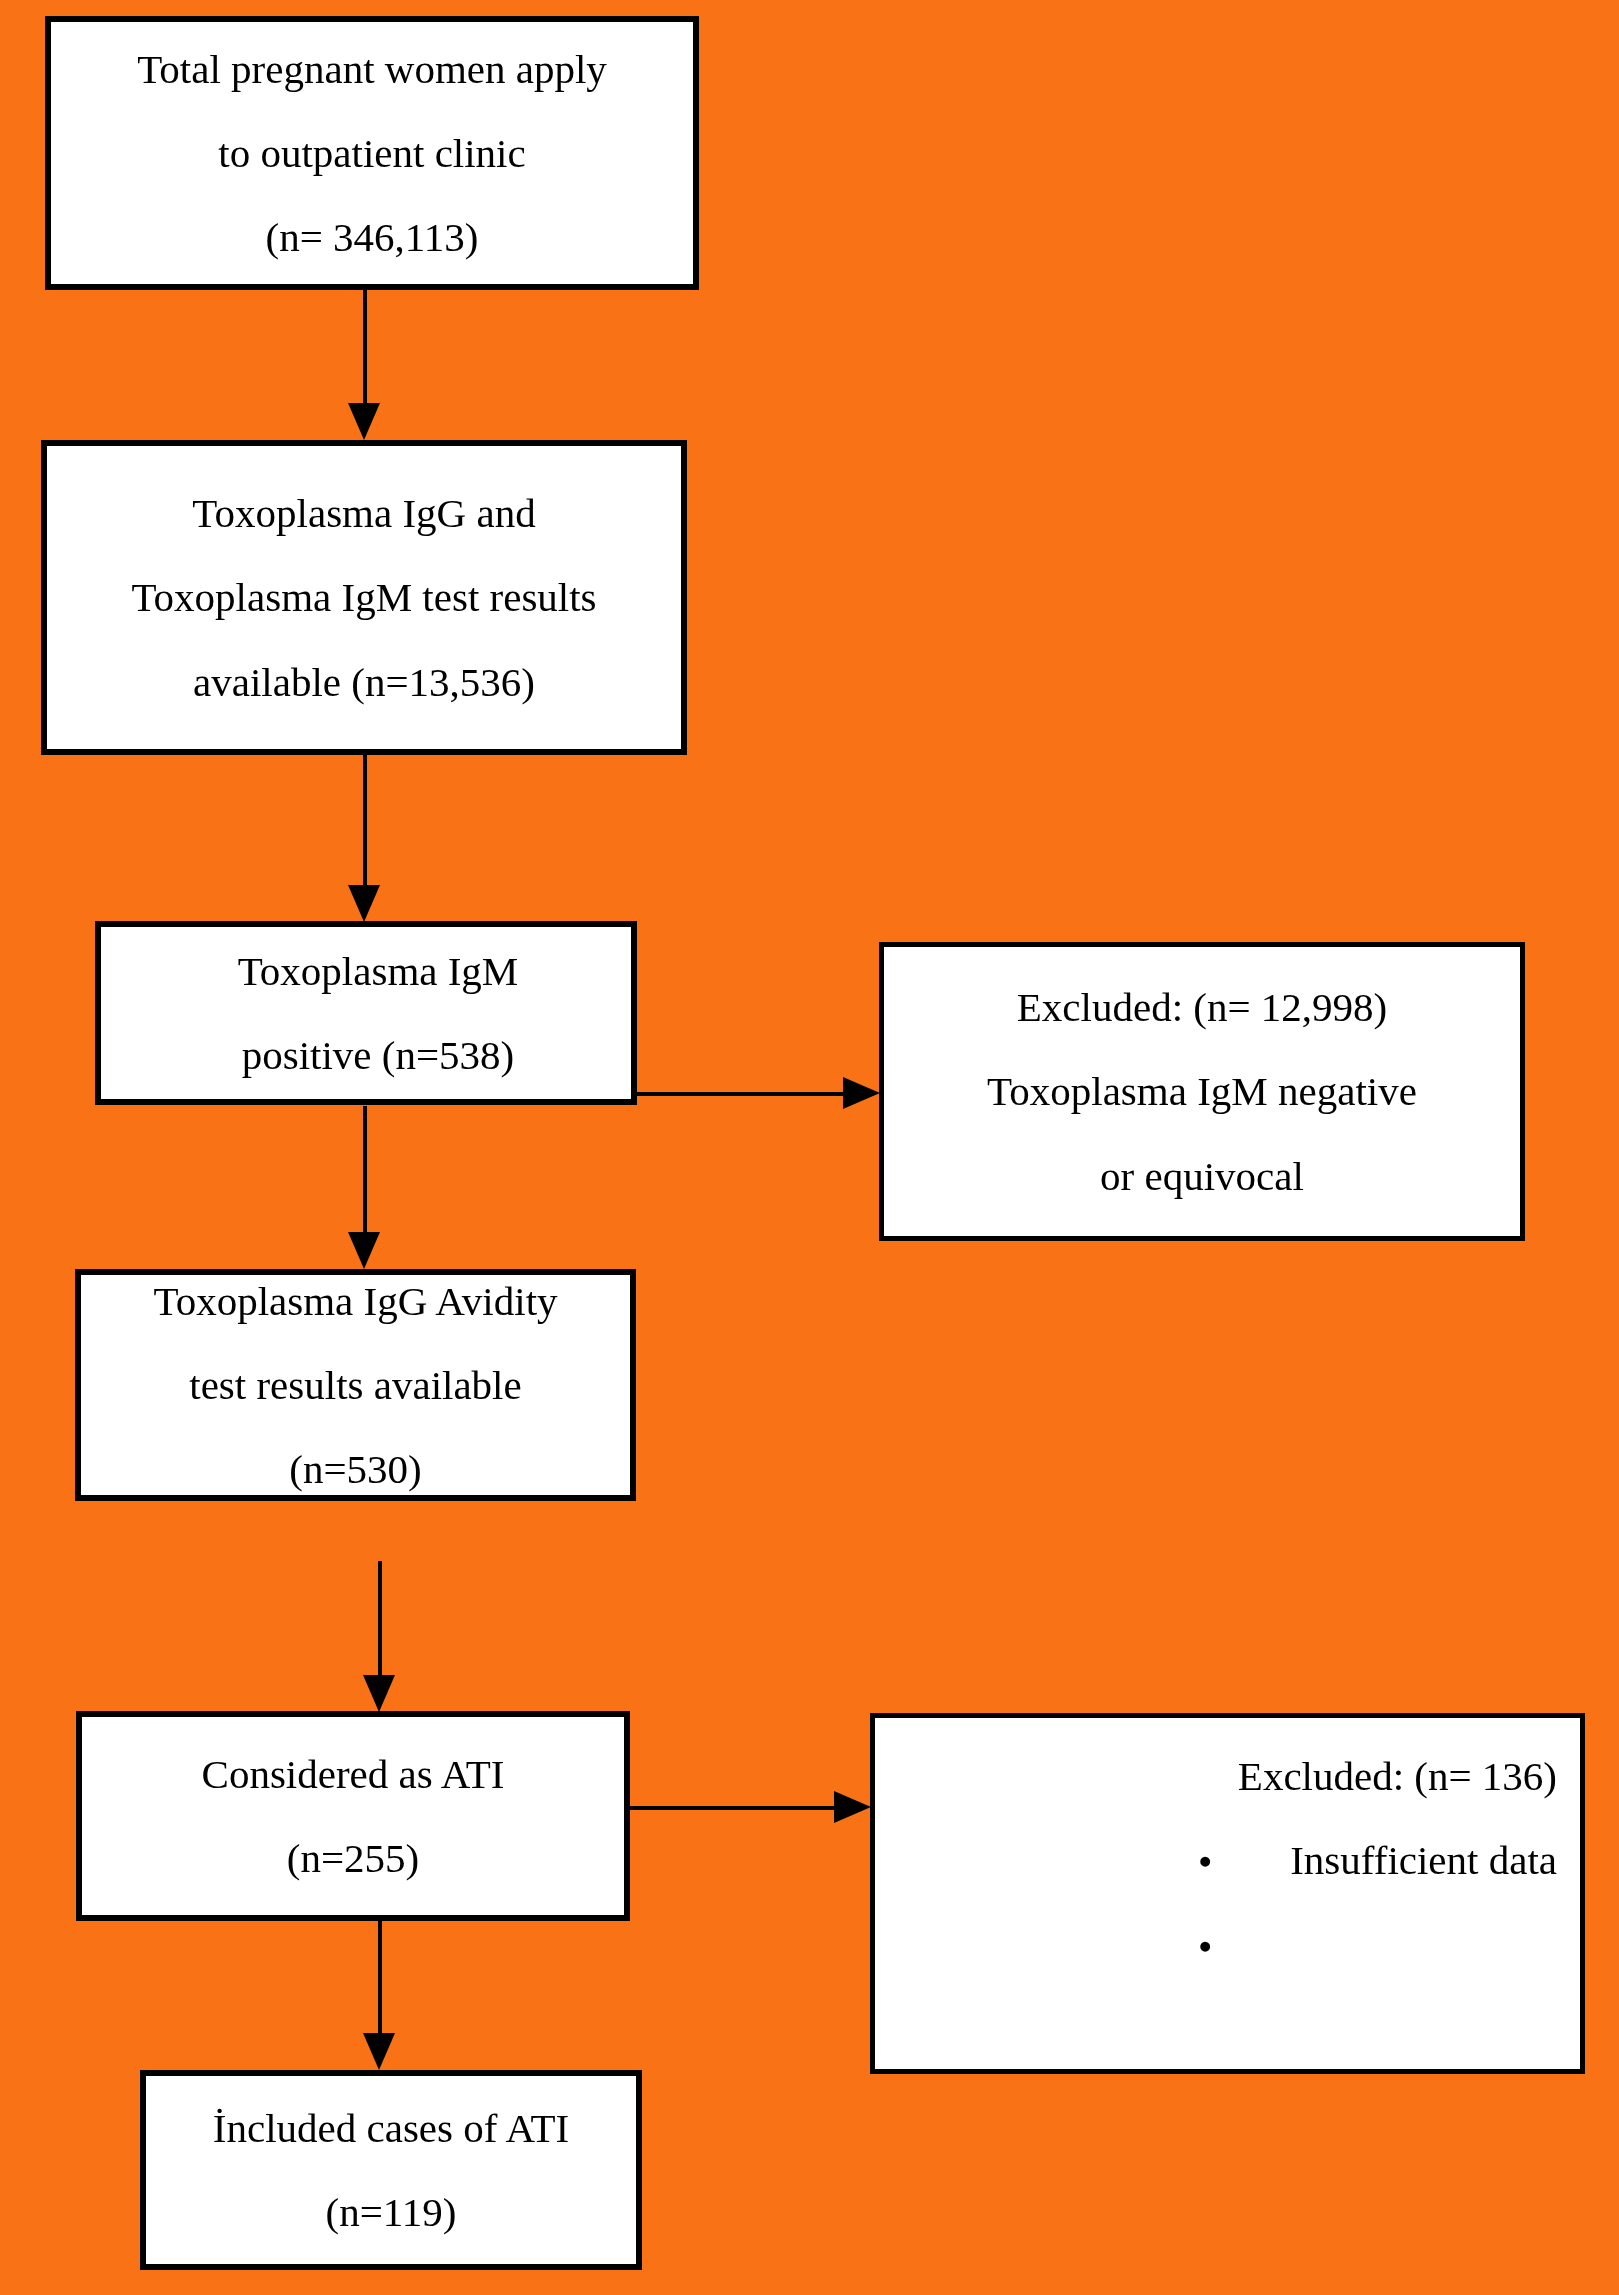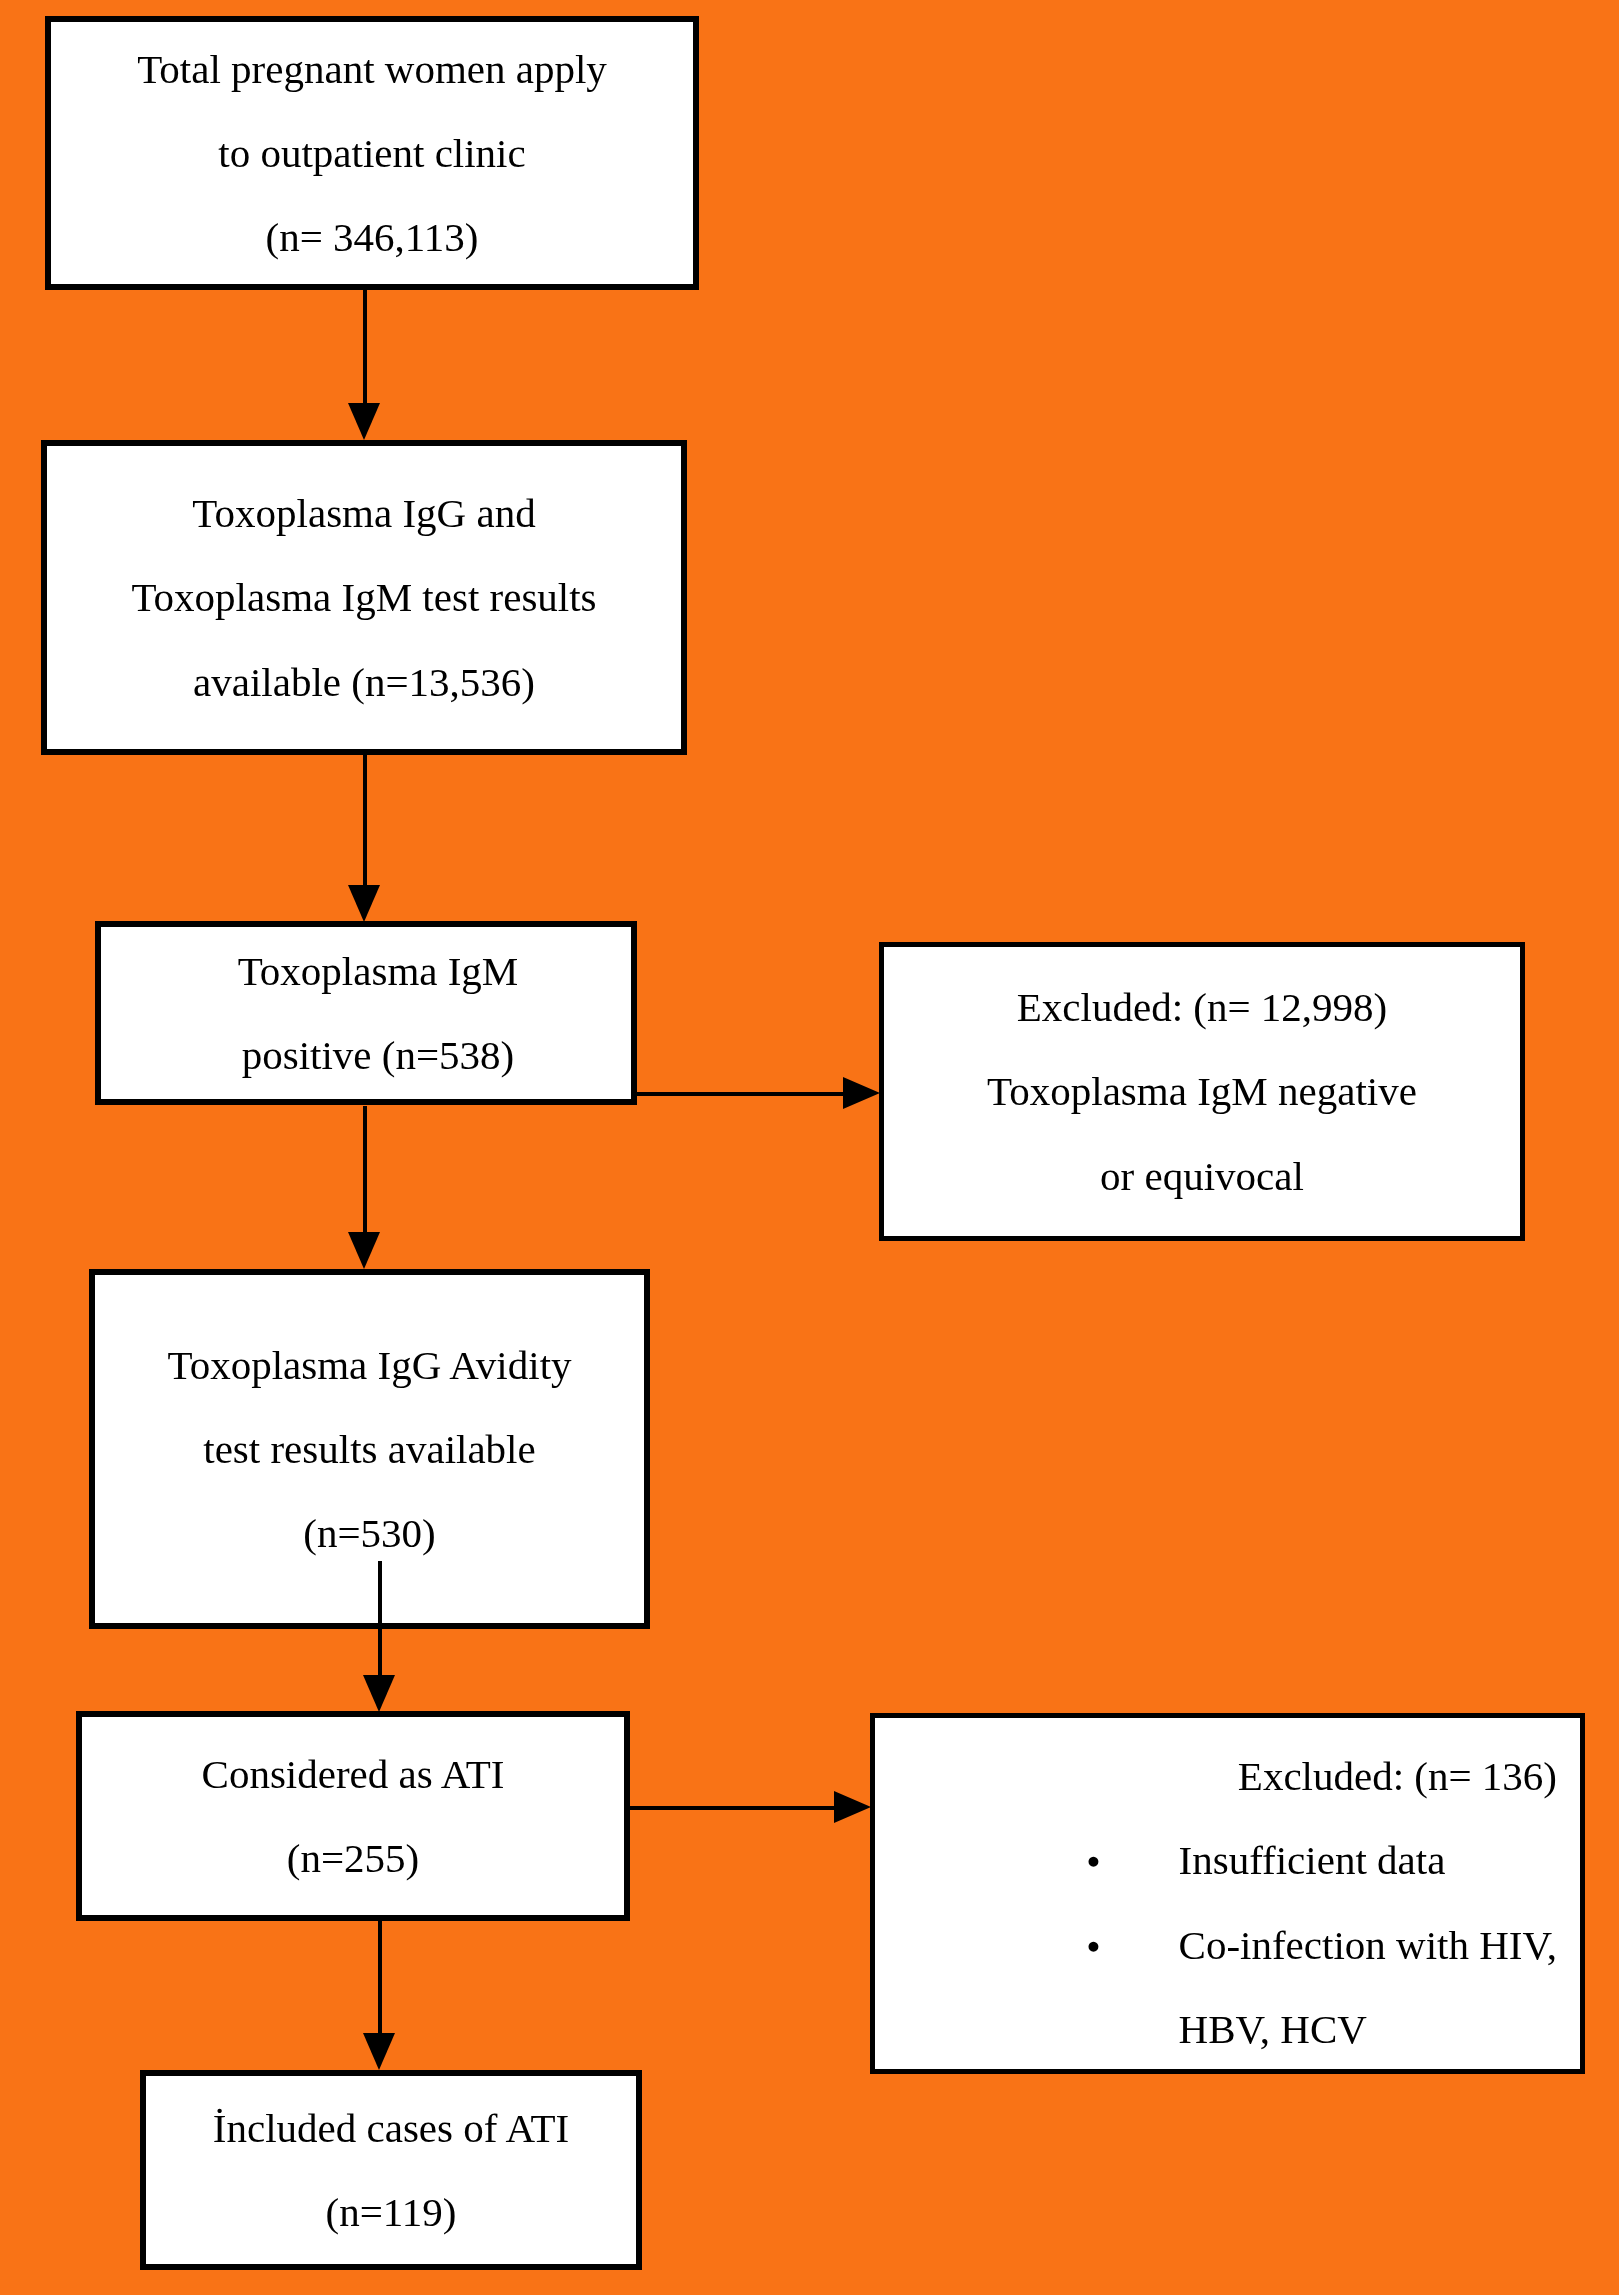--- a/index.html
+++ b/index.html
@@ -79,42 +79,40 @@
     <div class="txt">Toxoplasma IgM
 positive (n=538)</div>
   </div>
 
   <div class="box" style="left:879px; top:942px; width:646px; height:299px; border-width:5.7px;">
     <div class="txt">Excluded: (n= 12,998)
 Toxoplasma IgM negative
 or equivocal</div>
   </div>
 
-  <div class="box" style="left:89px; top:1269px; width:561px; height:360px;">
+  <div class="box" style="left:75px; top:1269px; width:561px; height:232px;">
     <div class="txt">Toxoplasma IgG Avidity
 test results available
 (n=530)</div>
   </div>
 
   <div class="box" style="left:76px; top:1711px; width:554px; height:210px;">
     <div class="txt">Considered as ATI
 (n=255)</div>
   </div>
 
   <div class="box excl-box" style="left:870px; top:1713px; width:715px; height:361px;">
     <div class="excl-heading">Excluded: (n= 136)</div>
     <ul class="bullets">
       <li>
         <span class="dot">●</span>
         <span class="btxt">Insufficient data</span>
       </li>
       <li>
         <span class="dot">●</span>
-        <span class="btxt">Co-infection with HIV,
-HBV, HCV</span>
       </li>
     </ul>
   </div>
 
   <div class="box" style="left:92px; top:2070px; width:502px; height:200px;margin-left:48px;">
     <div class="txt">İncluded cases of ATI
 (n=119)</div>
   </div>
 
   <div>

